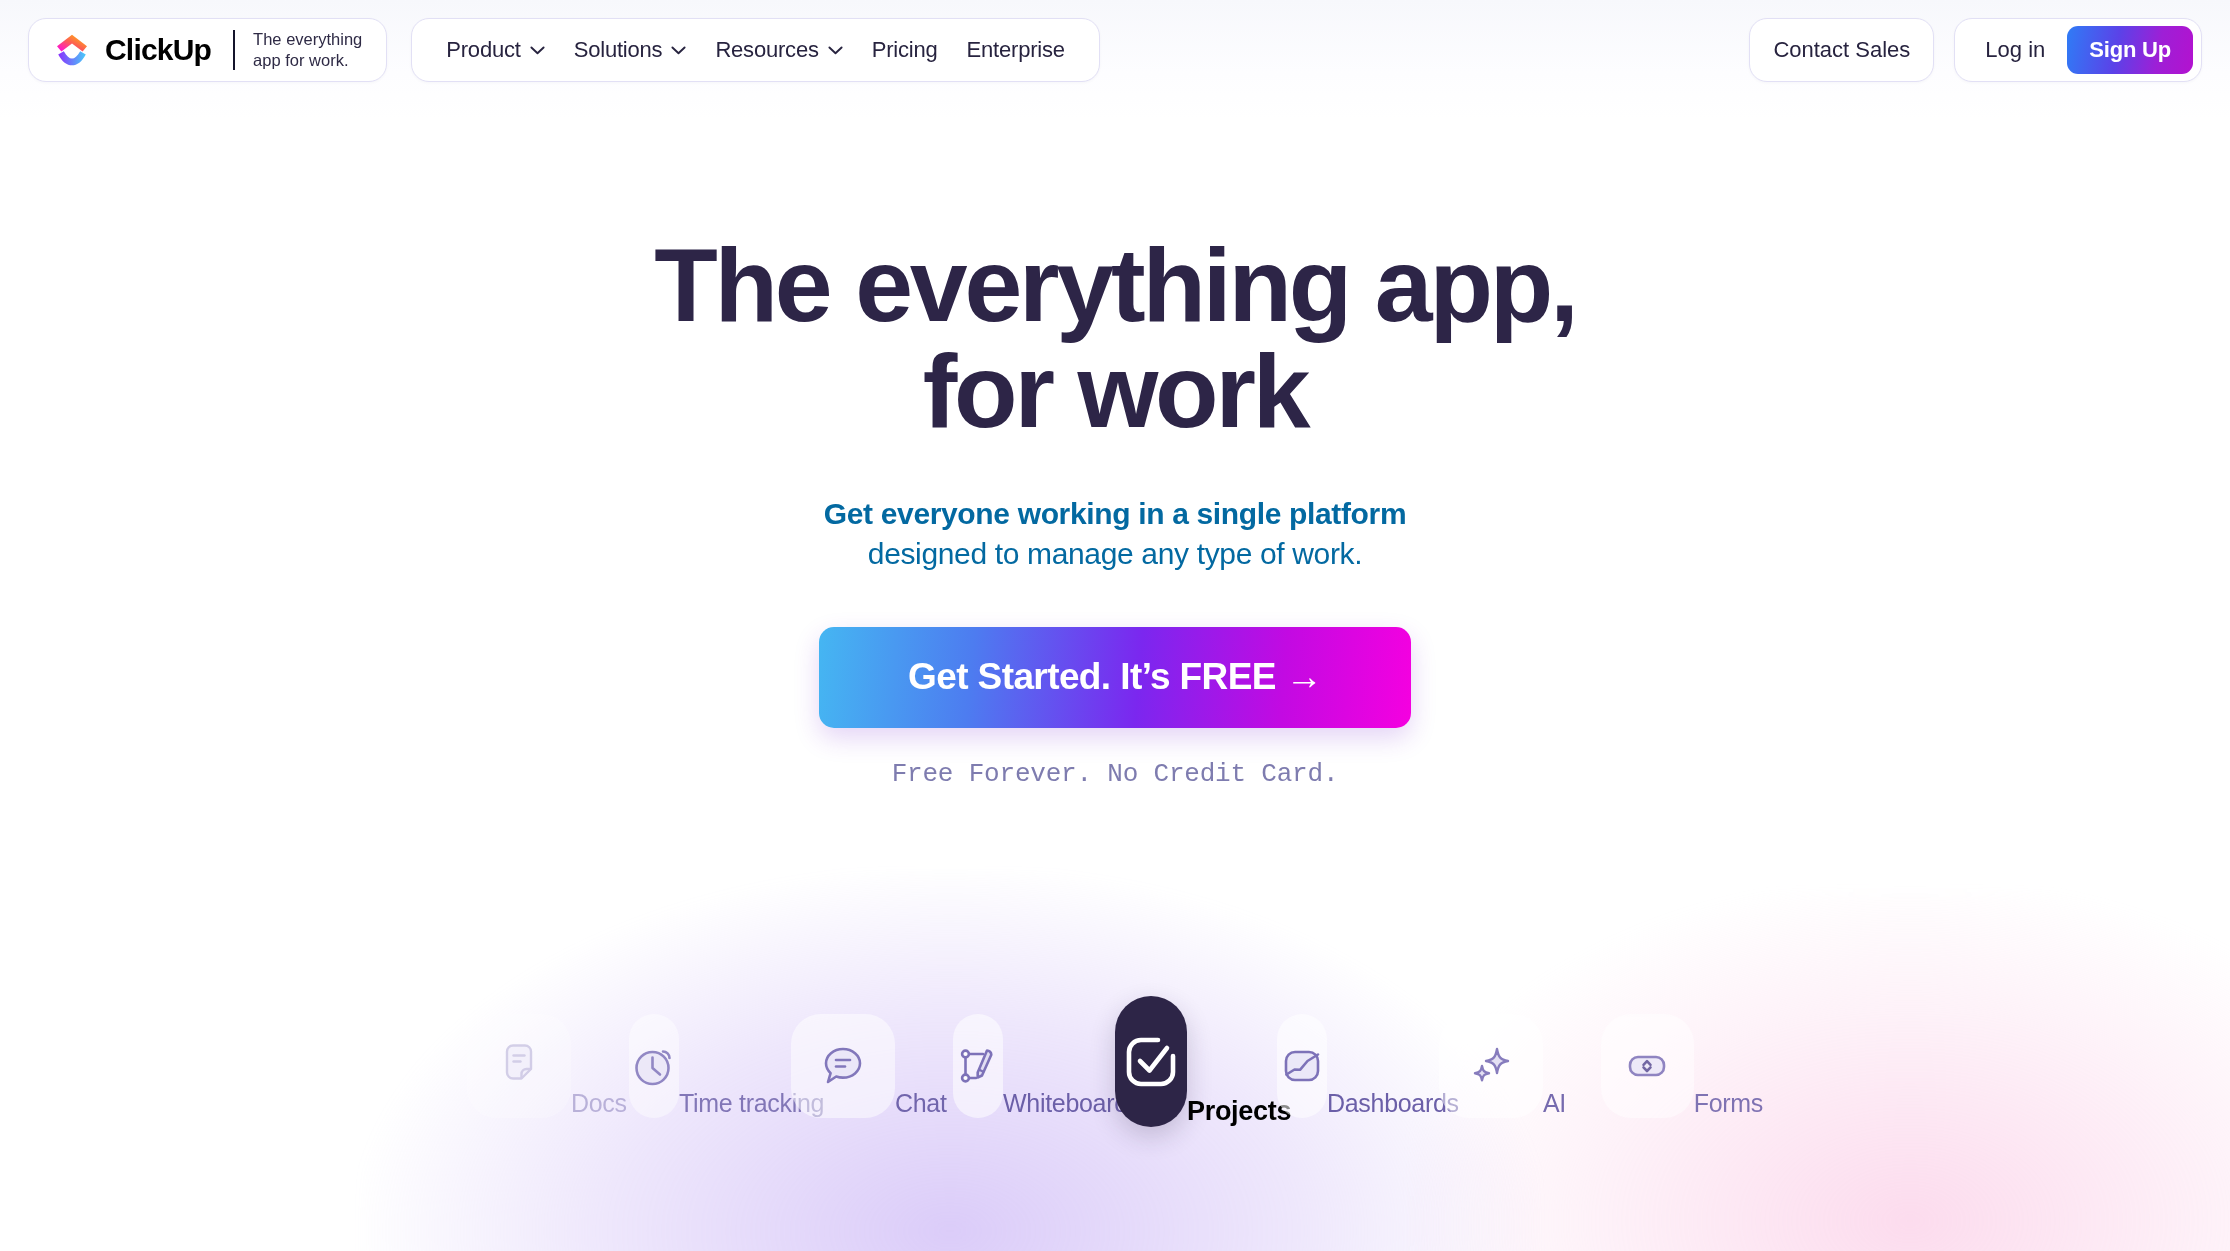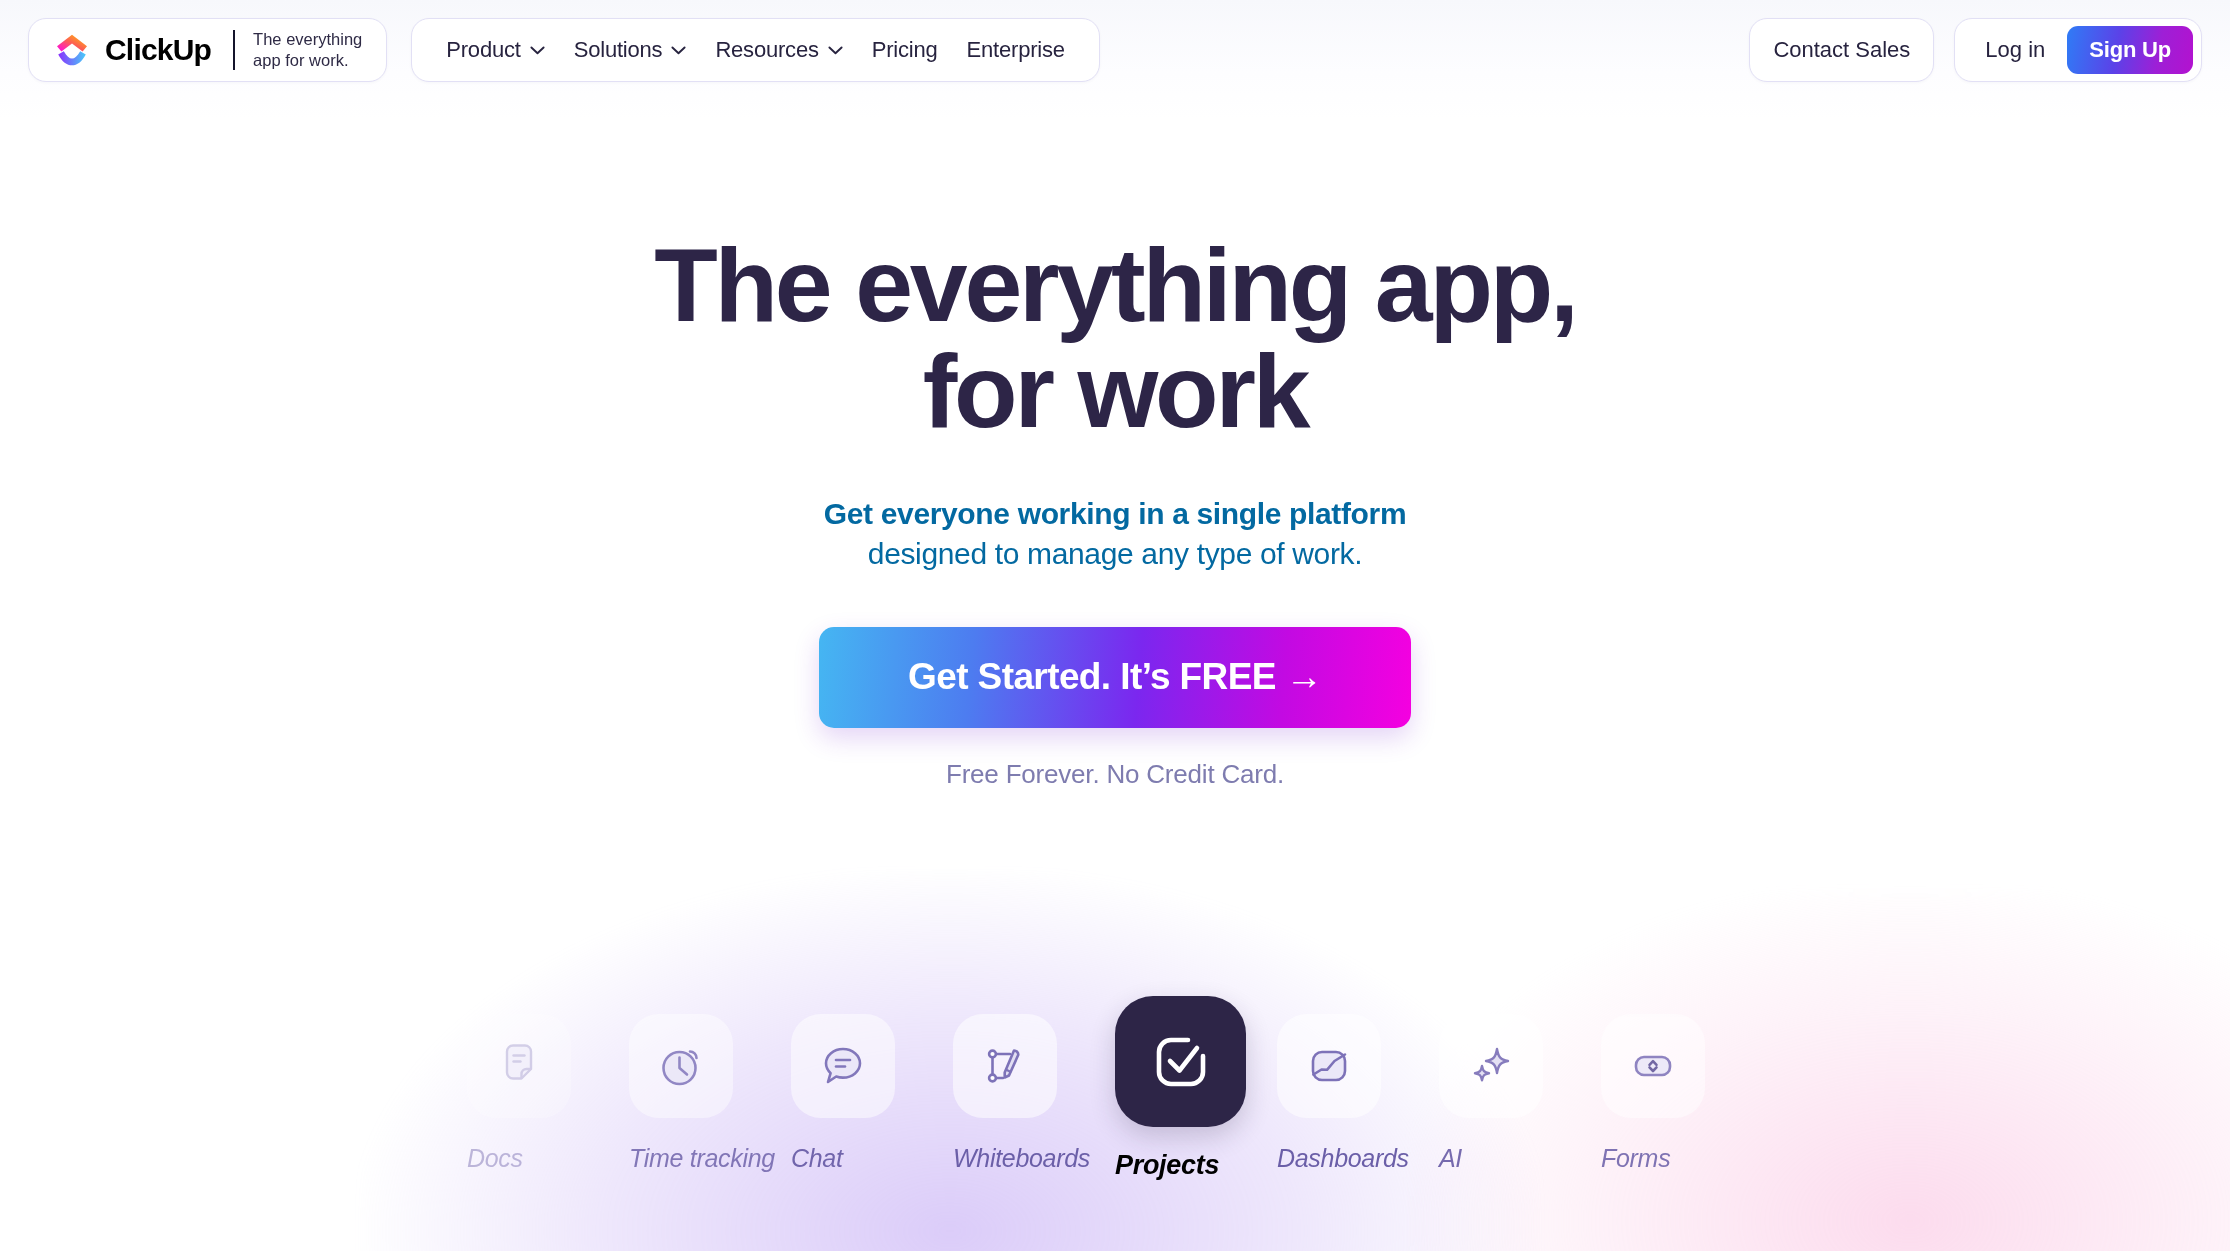--- a/index.html
+++ b/index.html
@@ -226,42 +226,42 @@
     display: flex;
     align-items: center;
     justify-content: center;
     box-shadow: 0 10px 26px rgba(120,40,210,0.20);
   }
   .cta-note {
     margin-top: 31px;
     font-size: 26px;
     color: #7e7caf;
     letter-spacing: -0.2px;
+    font-family: Liberation Mono, monospace;
   }
 
   
   .features {
     position: absolute;
     left: 0; right: 0;
     bottom: 0;
     height: 255px;
     z-index: 12;
     display: flex;
     align-items: flex-start;
     justify-content: center;
     gap: 0;
   }
   .feat {
     width: 162px;
     display: flex;
-    flex-direction: column;
-    align-items: flex-start;
+    flex-direction: row;
+    align-items: flex-end;
     cursor: pointer;
     flex: 0 0 auto;
-    font-style: italic;
   }
   .feat-tile {
     width: 104px;
     height: 104px;
     border-radius: 30px;
     background: rgba(255,255,255,0.55);
     display: flex;
     align-items: center;
     justify-content: center;
     margin-top: 18px;

